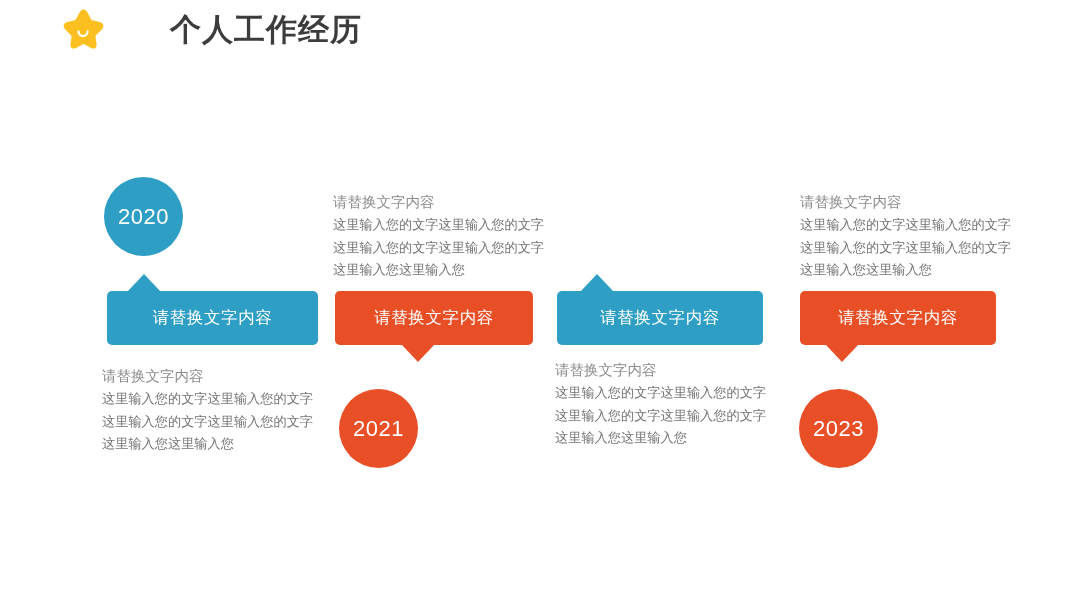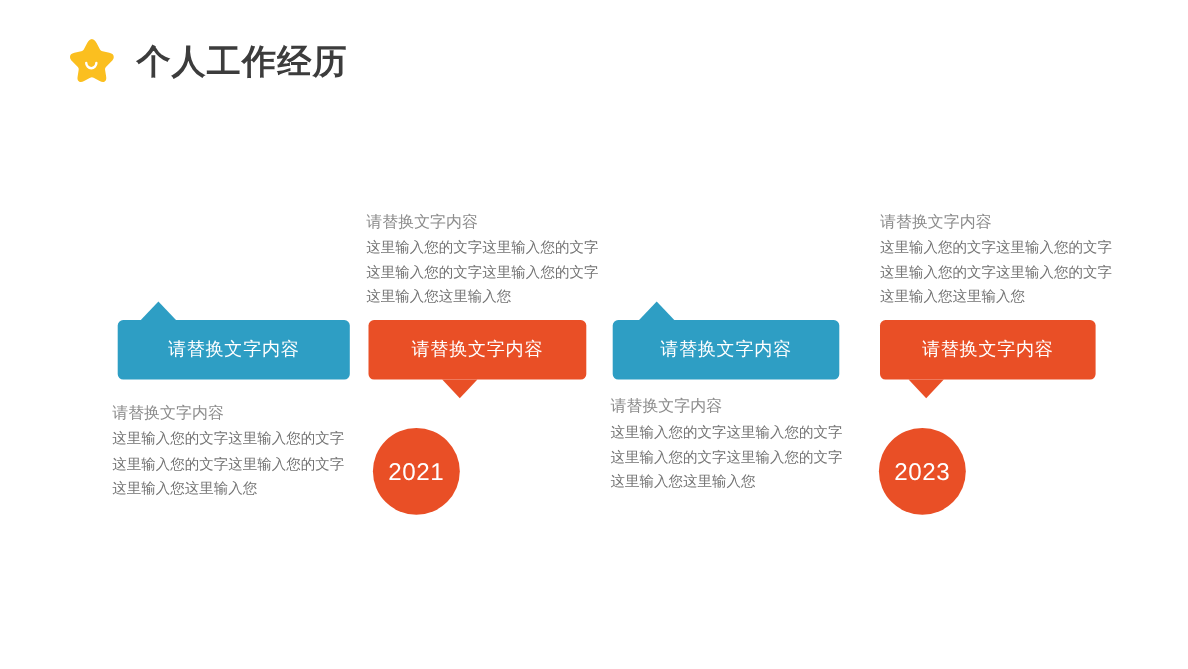--- a/index.html
+++ b/index.html
@@ -5,21 +5,21 @@
   * { margin:0; padding:0; box-sizing:border-box; }
   html, body {
     width:1080px; height:608px;
     background:#ffffff;
     font-family:"Liberation Sans","DejaVu Sans",sans-serif;
     overflow:hidden;
   }
   .slide { position:relative; width:1080px; height:608px; background:#fff; }
 
   
-  .header { position:absolute; left:60px; top:32px; display:flex; align-items:center; }
+  .header { position:absolute; left:60px; top:6px; display:flex; align-items:center;gap:46px; }
   .star-icon { width:46px; height:46px; flex:0 0 46px; }
   .slide-title {
     margin-left:18px;
     font-size:31px;
     font-weight:bold;
     color:#3c3c3c;
     letter-spacing:1px;
     line-height:1;
     white-space:nowrap;
   }
@@ -99,20 +99,23 @@
         <path d="M24 3.5c2.0 0 3.6 1.3 5.0 3.9l3.1 5.9c0.6 1.1 1.3 1.6 2.6 1.9l6.4 1.4c3.0 0.65 4.2 2.0 4.2 4.0 0 1.5-0.8 2.9-2.3 4.4l-4.9 4.9c-0.9 0.9-1.2 1.7-1.0 3.0l1.0 6.5c0.25 1.6 0.1 2.9-0.6 3.8-1.2 1.6-3.2 1.6-5.6 0.3l-5.7-3.1c-1.2-0.65-2.1-0.65-3.3 0l-5.7 3.1c-2.4 1.3-4.4 1.3-5.6-0.3-0.7-0.9-0.85-2.2-0.6-3.8l1.0-6.5c0.2-1.3-0.1-2.1-1.0-3.0l-4.9-4.9c-1.5-1.5-2.3-2.9-2.3-4.4 0-2.0 1.2-3.35 4.2-4.0l6.4-1.4c1.3-0.3 2.0-0.8 2.6-1.9l3.1-5.9c1.4-2.6 3.0-3.9 5.0-3.9z" fill="#fbbf1f"></path>
         <path d="M19.2 26.4c0 2.7 2.2 4.9 4.8 4.9s4.8-2.2 4.8-4.9" fill="none" stroke="#ffffff" stroke-width="2.3" stroke-linecap="round"></path>
       </svg>
     </span>
     <div class="slide-title">个人工作经历</div>
   </div>
 
   <div class="timeline">
 
     <div class="col col-1">
+      <div class="circle blue" style="left:9px; top:7px;">
+        <span>2020</span>
+      </div>
       <div class="tri up-blue" style="left:33px; top:104px;"></div>
       <div class="bar blue" style="left:12px; top:121px; width:211px;">
         <span>请替换文字内容</span>
       </div>
       <div class="txt" style="left:7px; top:196px;">
         <div class="t-head">请替换文字内容</div>
         <div class="t-body">这里输入您的文字这里输入您的文字这里输入您的文字这里输入您的文字这里输入您这里输入您</div>
       </div>
     </div>
 

